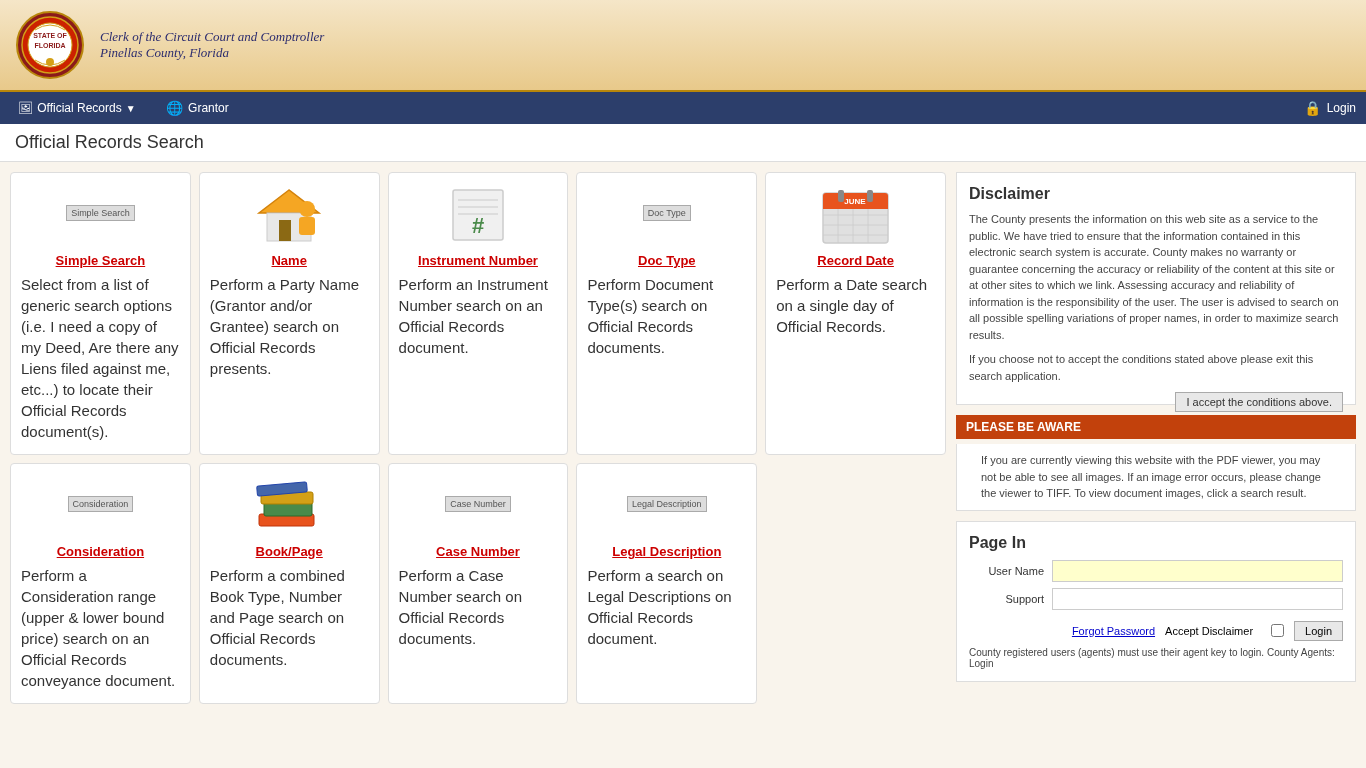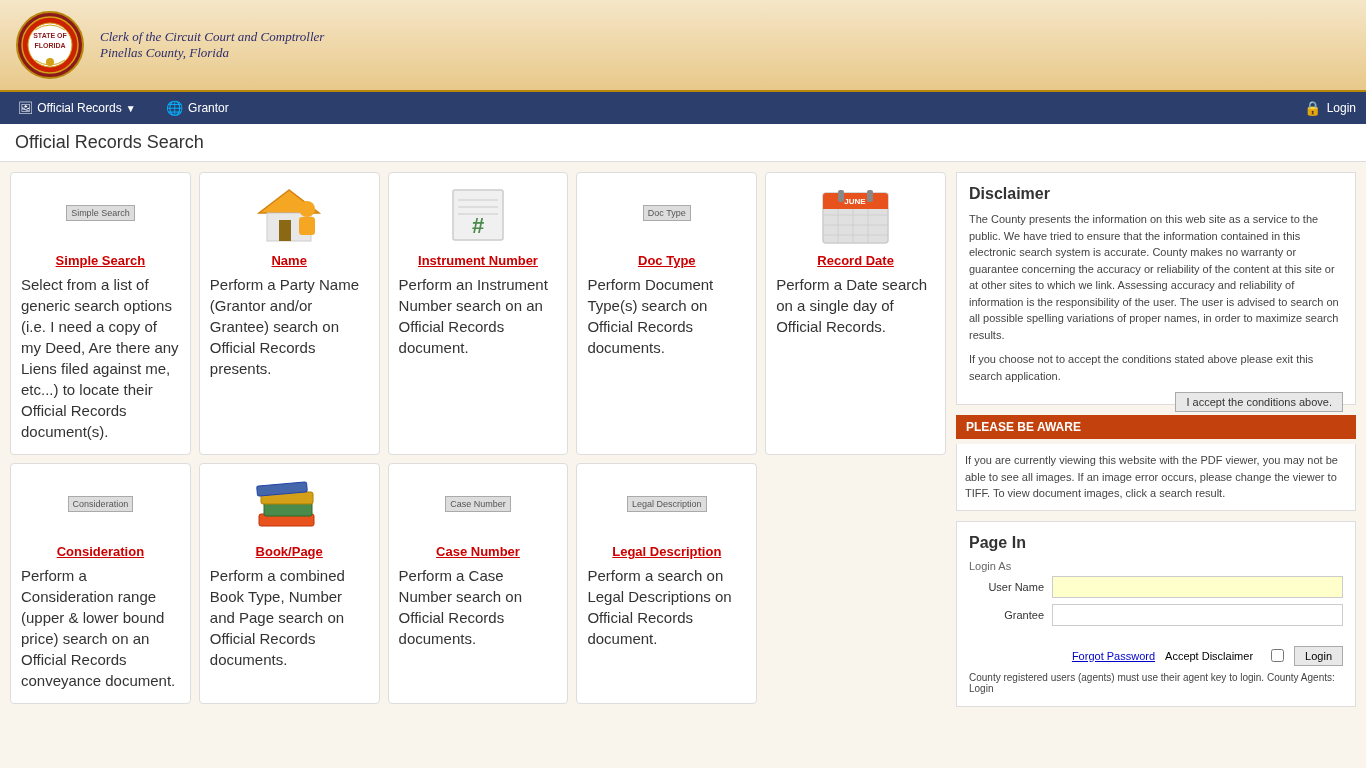--- a/index.html
+++ b/index.html
@@ -170,21 +170,21 @@
       padding: 5px 10px;
       font-weight: bold;
       font-size: 12px;
       margin-bottom: 5px;
       clear: both;
     }
     .aware-text {
       background: #fff;
       border: 1px solid #ddd;
       border-top: none;
-      padding: 8px 8px;
+      padding: 8px 24px;
       font-size: 11px;
       color: #444;
       line-height: 1.5;
       margin-bottom: 10px;
     }
 
     .signin-box {
       background: #fff;
       border: 1px solid #ddd;
       padding: 12px;
@@ -224,21 +224,21 @@
       background: #ffffcc;
     }
     .signin-row input[type="password"] {
       background: #fff;
     }
     .signin-actions {
       display: flex;
       align-items: center;
       justify-content: flex-end;
       gap: 10px;
-      margin-top: 20px;
+      margin-top: 11px;
     }
     .forgot-link {
       font-size: 11px;
       color: #0000cc;
       cursor: pointer;
       text-decoration: underline;
     }
     .accept-disclaimer {
       display: flex;
       align-items: center;
@@ -437,27 +437,26 @@
       <div class="disclaimer-text">The County presents the information on this web site as a service to the public. We have tried to ensure that the information contained in this electronic search system is accurate. County makes no warranty or guarantee concerning the accuracy or reliability of the content at this site or at other sites to which we link. Assessing accuracy and reliability of information is the responsibility of the user. The user is advised to search on all possible spelling variations of proper names, in order to maximize search results.</div>
       <div class="disclaimer-text">If you choose not to accept the conditions stated above please exit this search application.</div>
       <button class="accept-btn">I accept the conditions above.</button>
     </div>
 
     <div class="please-aware">PLEASE BE AWARE</div>
     <div class="aware-text">If you are currently viewing this website with the PDF viewer, you may not be able to see all images. If an image error occurs, please change the viewer to TIFF. To view document images, click a search result.</div>
 
     <div class="signin-box">
       <div class="signin-title">Page In</div>
-      <div class="signin-label">Login As</div>
       <div class="signin-row">
         <label>User Name</label>
         <input type="text" value="" style="">
       </div>
       <div class="signin-row">
-        <label>Grantee</label>
+        <label>Support</label>
         <input type="password" value="" style="">
       </div>
       <div class="signin-actions">
         <span class="forgot-link">Forgot Password</span>
         <div class="accept-disclaimer">
           <span>Accept Disclaimer</span>
           <input type="checkbox" style="">
         </div>
         <button class="login-btn">Login</button>
       </div>

